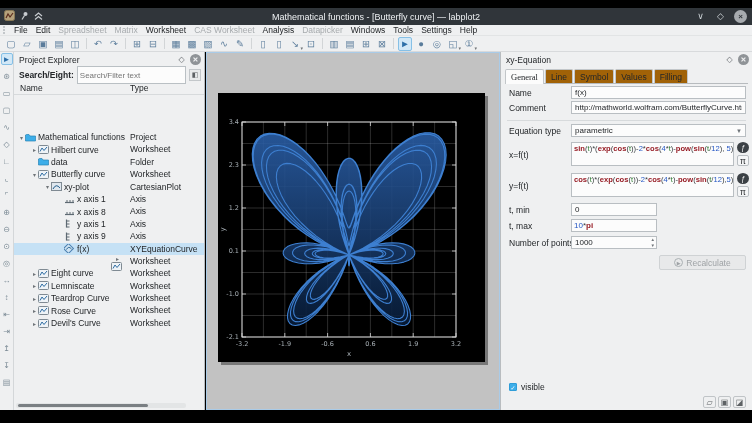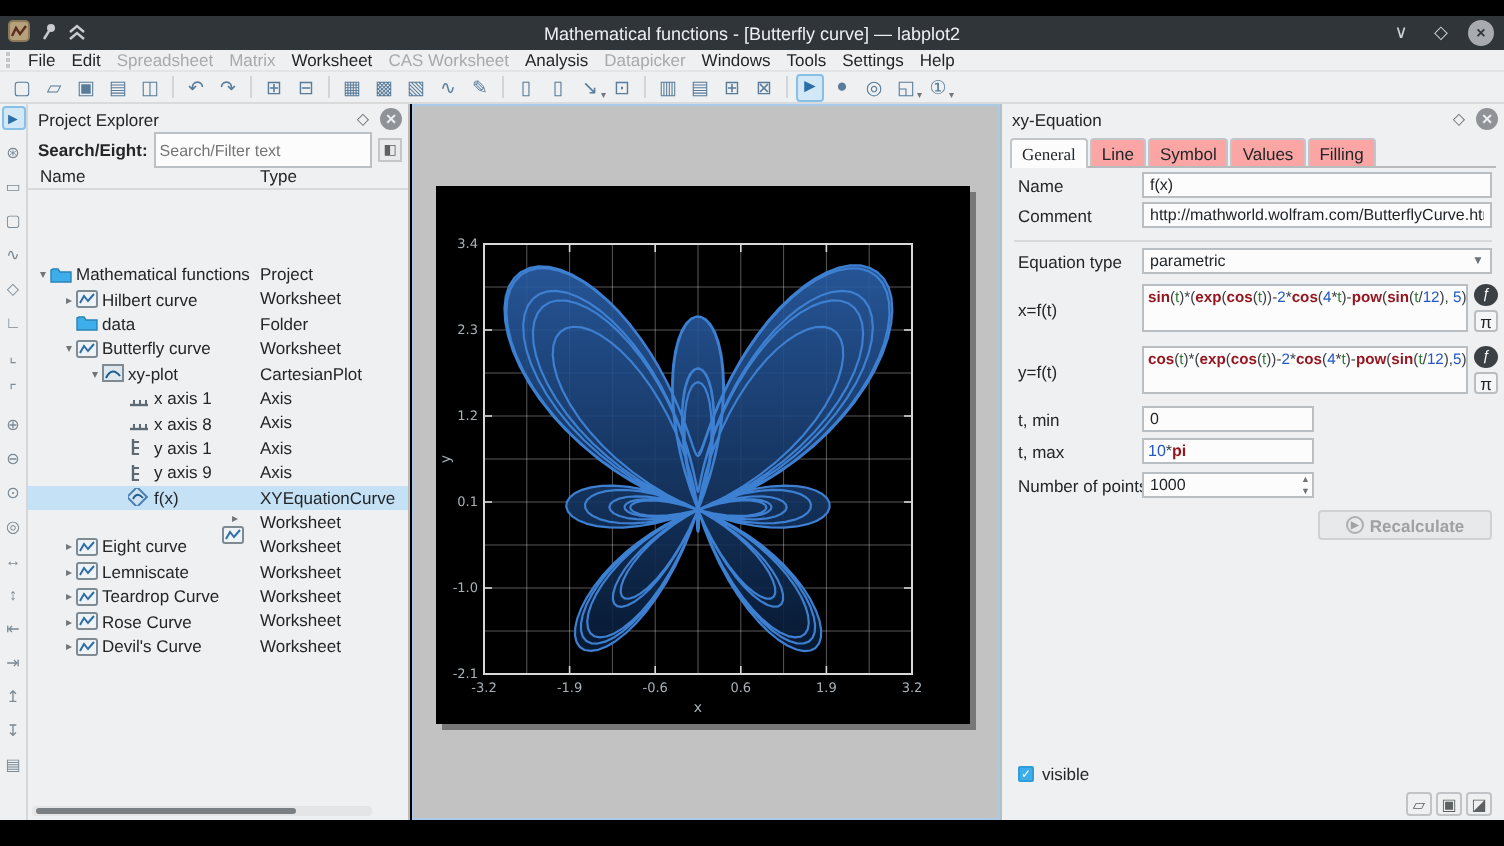--- a/index.html
+++ b/index.html
@@ -71,41 +71,41 @@
   .mdi{position:absolute;top:52px;left:206px;width:294px;height:358px;background:#c2c2c2;
     border:1px solid #a9cbe8;}
   .page{position:absolute;left:11px;top:40px;width:267px;height:269px;background:#000;
     box-shadow:3px 3px 0 rgba(60,60,60,0.55);}
 
   
   .props{position:absolute;top:52px;left:500px;width:252px;height:358px;background:#eff0f1;
     border-left:1px solid #b9bdc0;}
   .tabs{position:absolute;top:16px;left:4px;right:4px;height:16px;display:flex;align-items:flex-end;
     border-bottom:1px solid #b7bbbe;}
-  .tab{font-size:8.5px;color:#232629;padding:2px 5px 1px 5px;background:#fca5a5;border:1px solid #c2c6c9;
+  .tab{font-size:8.5px;color:#232629;padding:2px 5px 1px 5px;background:#a16207;border:1px solid #c2c6c9;
     border-bottom:none;margin-right:1px;border-radius:2px 2px 0 0;}
   .tab.active{background:#fcfcfc;position:relative;top:1px;padding-bottom:2px;font-family:Liberation Serif, serif;}
   .frow{position:absolute;left:0;width:100%;}
   .flabel{position:absolute;left:8px;font-size:8.5px;color:#232629;white-space:nowrap;}
   .finput{position:absolute;height:13px;border:1px solid #b9bec2;background:#fcfcfc;font-size:8px;
     color:#232629;padding:0 3px;}
   input.finput{margin:0;}
   .combo{display:flex;align-items:center;}
   .combo .arrow{margin-left:auto;font-size:6px;color:#6f7479;}
   .eqbox{position:absolute;border:1px solid #b9bec2;background:#fcfcfc;font-size:7.6px;padding:1px 2px;
     overflow:hidden;white-space:nowrap;color:#3c4043;}
   .eqbox .fn,.hl .fn{color:#94161f;font-weight:bold;}
   .eqbox .var,.hl .var{color:#2e7d32;}
   .eqbox .num,.hl .num{color:#2456c4;}
   .roundbtn{position:absolute;width:12px;height:11px;display:flex;align-items:center;justify-content:center;}
   .fnbtn{background:#3b4045;border-radius:50%;color:#fff;font-size:7px;font-style:italic;}
   .pibtn{border:1px solid #b9bec2;background:#f5f6f7;color:#232629;font-size:8.5px;border-radius:2px;}
   .spin .arrows{position:absolute;right:1px;top:0;font-size:4.5px;color:#6f7479;line-height:5.5px;}
   .recalc{position:absolute;height:15px;background:#e8e9ea;border:1px solid #cfd2d4;border-radius:2px;
-    color:#9ea2a5;font-size:8.5px;display:flex;align-items:center;justify-content:center;gap:3px;font-weight:bold;}
+    color:#9ea2a5;font-size:8.5px;display:flex;align-items:center;justify-content:center;gap:3px;}
   .recalc .ric{width:9px;height:9px;border:1px solid #aab0b3;border-radius:50%;font-size:5px;
     display:flex;align-items:center;justify-content:center;color:#9ea2a5;}
   .vis-row{position:absolute;left:8px;top:330px;display:flex;align-items:center;gap:4px;}
   .checkbox{width:8px;height:8px;background:#3daee9;border:1px solid #2f9dd8;border-radius:1px;
     color:#fff;font-size:6px;line-height:8px;text-align:center;}
   .vis-label{font-size:8.5px;color:#232629;}
   .tmpl-row{position:absolute;right:6px;top:344px;display:flex;gap:2px;}
   .tmpl-btn{width:13px;height:12px;border:1px solid #c0c4c7;background:#eff0f1;color:#5d6164;
     font-size:8px;display:flex;align-items:center;justify-content:center;border-radius:2px;}
 

